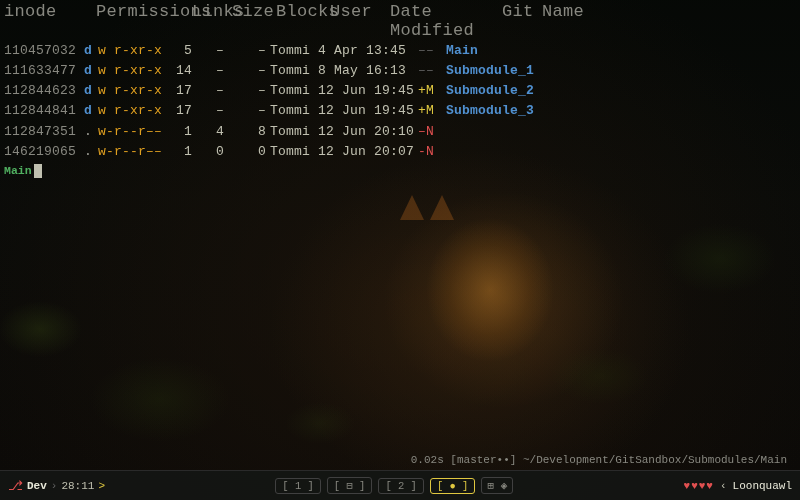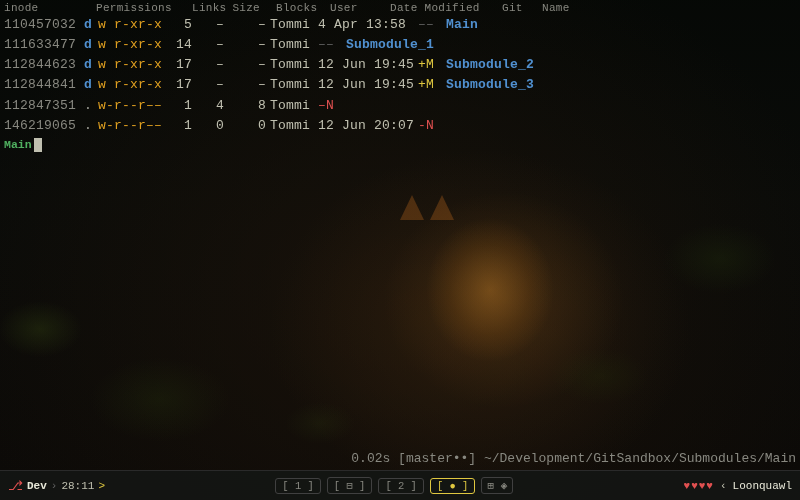--- a/index.html
+++ b/index.html
@@ -81,21 +81,21 @@
       z-index: 10;
       padding: 2px 4px;
       overflow: hidden;
     }
 
     .header-row {
       color: #888880;
       display: flex;
       gap: 12px;
       margin-bottom: 1px;
-      font-size: 11px;
+      font-size: 17px;
       letter-spacing: 0.3px;
       font-family: Liberation Mono, monospace;
     }
 
     .file-row {
       display: flex;
       align-items: baseline;
       font-size: 13px;
       line-height: 1.55;
       white-space: nowrap;
@@ -229,23 +229,23 @@
     .h-links { width: 28px; text-align: right; padding-right: 4px; }
     .h-size { width: 32px; text-align: right; padding-right: 4px; }
     .h-blocks { width: 42px; text-align: center; padding-right: 16px; }
     .h-user { width: 48px; }
     .h-date { width: 100px; }
     .h-git { width: 28px; }
     .h-name { }
 
     .path-info {
       position: absolute;
-      right: 4px;
+      right: 13px;
       bottom: 34px;
-      font-size: 13px;
+      font-size: 11px;
       color: #888880;
       z-index: 10;
     }
   </style>
 </head>
 <body>
 
 <div class="bg-overlay"></div>
 <div class="foliage"></div>
 <div class="fox-shape"></div>
@@ -268,32 +268,33 @@
 
   <div id="file-rows">
       <div class="file-row">
     <span class="col-inode">110457032</span>
     <span class="col-type" style="color:#5090d0">d</span>
     <span class="col-perm">w r-xr-x</span>
     <span class="col-links">5</span>
     <span class="col-size">–</span>
     <span class="col-blocks">–</span>
     <span class="col-user">Tommi</span>
-    <span class="col-date">4 Apr 13:58</span>
+    <span class="col-date">4 Apr 13:45</span>
     <span class="col-git git-dash">––</span>
     <span class="col-name dir">Main</span>
   </div>
       <div class="file-row">
     <span class="col-inode">111633477</span>
     <span class="col-type" style="color:#5090d0">d</span>
     <span class="col-perm">w r-xr-x</span>
     <span class="col-links">14</span>
     <span class="col-size">–</span>
     <span class="col-blocks">–</span>
     <span class="col-user">Tommi</span>
+    <span class="col-date">8 May 16:13</span>
     <span class="col-git git-dash">––</span>
     <span class="col-name dir">Submodule_1</span>
   </div>
       <div class="file-row">
     <span class="col-inode">112844623</span>
     <span class="col-type" style="color:#5090d0">d</span>
     <span class="col-perm">w r-xr-x</span>
     <span class="col-links">17</span>
     <span class="col-size">–</span>
     <span class="col-blocks">–</span>
@@ -315,20 +316,21 @@
     <span class="col-name dir">Submodule_3</span>
   </div>
       <div class="file-row">
     <span class="col-inode">112847351</span>
     <span class="col-type" style="color:#888880">.</span>
     <span class="col-perm">w-r--r––</span>
     <span class="col-links">1</span>
     <span class="col-size">4</span>
     <span class="col-blocks">8</span>
     <span class="col-user">Tommi</span>
+    <span class="col-date">12 Jun 20:10</span>
     <span class="col-git git-n">–N</span>
   </div>
       <div class="file-row">
     <span class="col-inode">146219065</span>
     <span class="col-type" style="color:#888880">.</span>
     <span class="col-perm">w-r--r––</span>
     <span class="col-links">1</span>
     <span class="col-size">0</span>
     <span class="col-blocks">0</span>
     <span class="col-user">Tommi</span>

